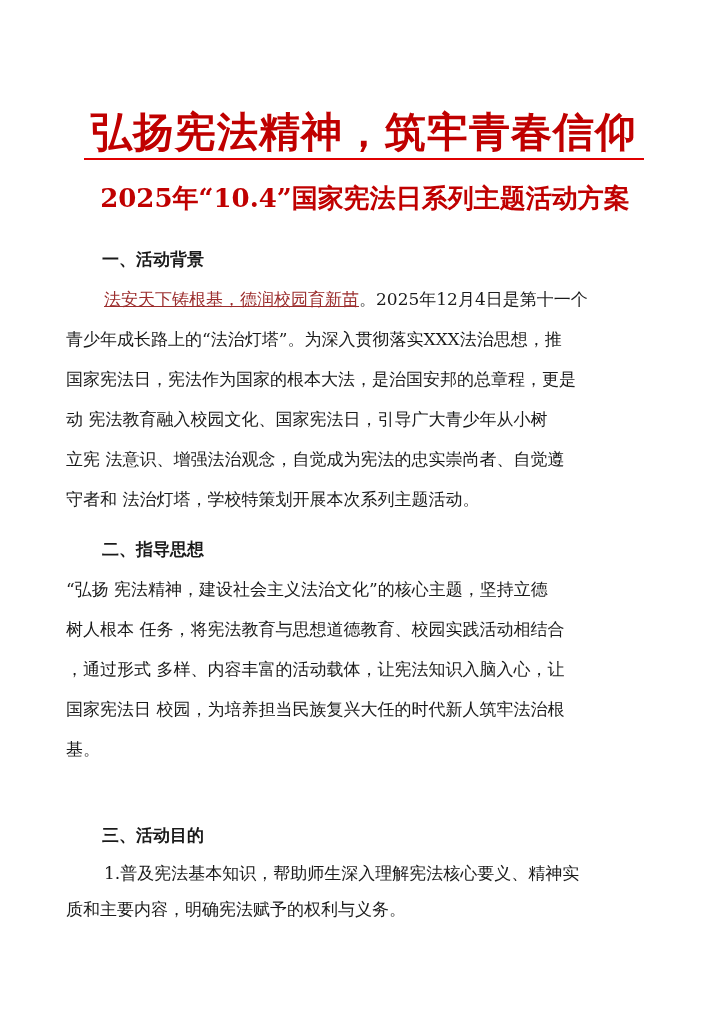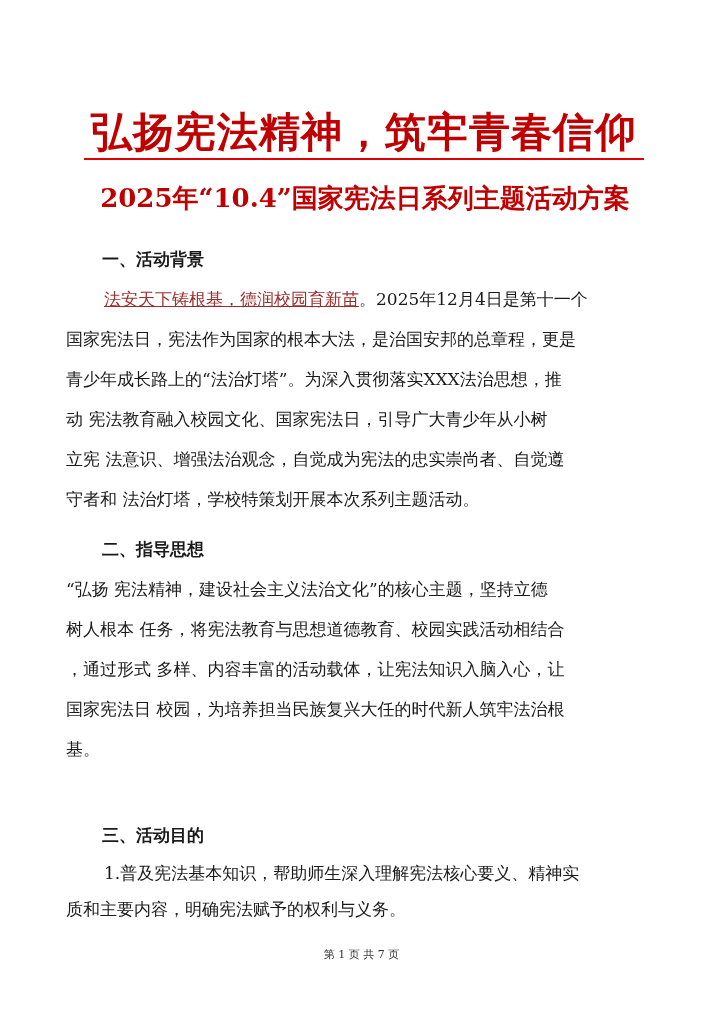--- a/index.html
+++ b/index.html
@@ -26,36 +26,35 @@
 <body>
 
 <div class="page">
   <div class="title-main">弘扬宪法精神，筑牢青春信仰</div>
   <div class="title-rule"></div>
   <div class="title-sub">2025年“10.4”国家宪法日系列主题活动方案</div>
 
   <div class="h" style="top:247px">一、活动背景</div>
   <div class="p" style="top:279px; text-indent:0">
     <span class="line first"><span class="red">法安天下铸根基，德润校园育新苗</span><span>。2025年12月4日是第十一个</span></span>
+    <span class="line">青少年成长路上的“法治灯塔”。为深入贯彻落实XXX法治思想，推</span>
     <span class="line">国家宪法日，宪法作为国家的根本大法，是治国安邦的总章程，更是</span>
-    <span class="line">青少年成长路上的“法治灯塔”。为深入贯彻落实XXX法治思想，推</span>
     <span class="line">动 宪法教育融入校园文化、国家宪法日，引导广大青少年从小树</span>
     <span class="line">立宪 法意识、增强法治观念，自觉成为宪法的忠实崇尚者、自觉遵</span>
     <span class="line">守者和 法治灯塔，学校特策划开展本次系列主题活动。</span>
   </div>
 
   <div class="h" style="top:537px">二、指导思想</div>
   <div class="p" style="top:569px; text-indent:0">
     <span class="line">“弘扬 宪法精神，建设社会主义法治文化”的核心主题，坚持立德</span>
     <span class="line">树人根本 任务，将宪法教育与思想道德教育、校园实践活动相结合</span>
     <span class="line">，通过形式 多样、内容丰富的活动载体，让宪法知识入脑入心，让</span>
     <span class="line">国家宪法日 校园，为培养担当民族复兴大任的时代新人筑牢法治根</span>
     <span class="line">基。</span>
   </div>
 
   <div class="h" style="top:823px">三、活动目的</div>
   <div class="p" style="top:855px; text-indent:0; line-height:36px">
     <span class="line first">1.普及宪法基本知识，帮助师生深入理解宪法核心要义、精神实</span>
     <span class="line">质和主要内容，明确宪法赋予的权利与义务。</span>
   </div>
 
-  <div class="footer">第 1 页 共 7 页</div>
 </div>
 
 </body></html>

